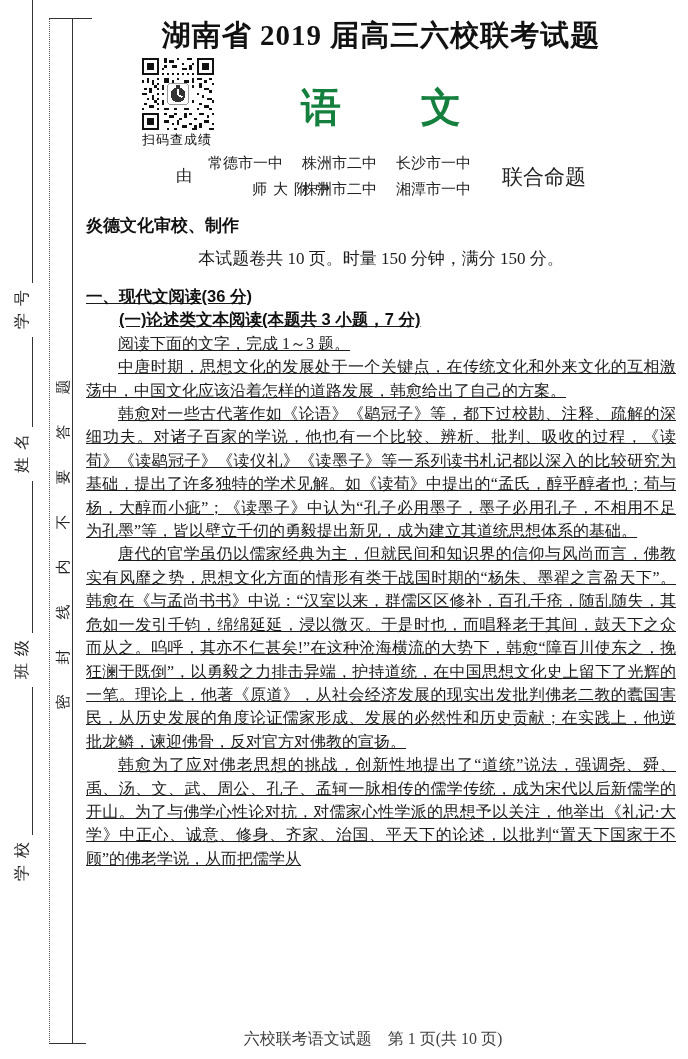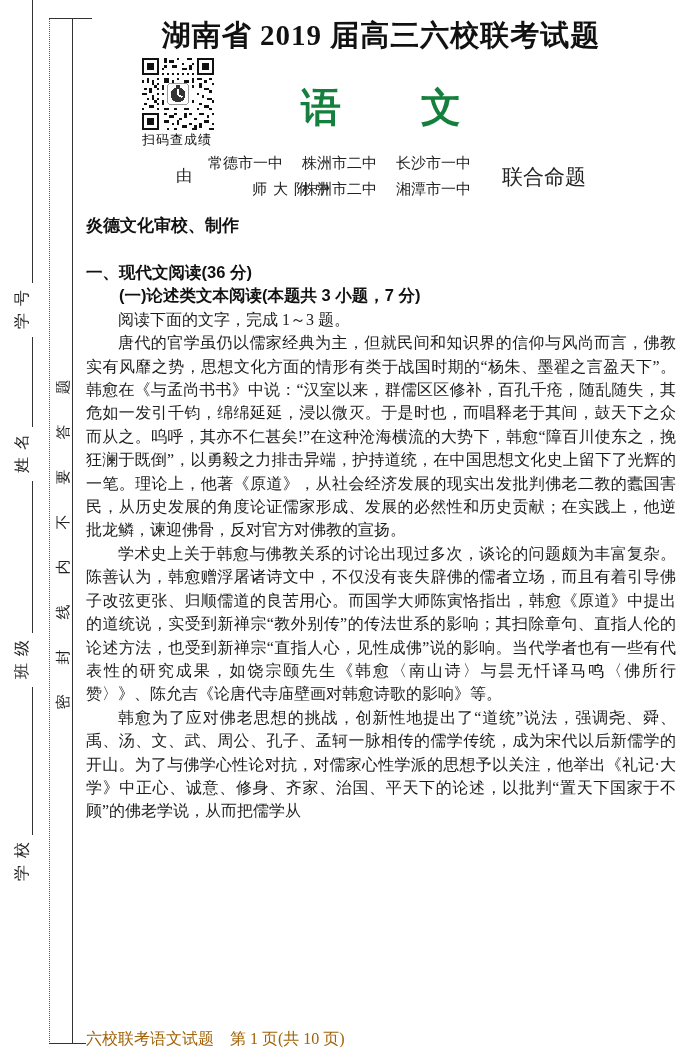--- a/index.html
+++ b/index.html
@@ -92,32 +92,32 @@
   .schools-grid .just { text-align: justify; text-align-last: justify; display: inline-block; width: 78px; margin-left: 44px; }
   .joint { margin-left: 28px; font-size: 21px; }
 
   .producer {
     margin-top: 15px; text-align: left;
     font-family: "Liberation Sans", "DejaVu Sans", sans-serif;
     font-weight: 700; font-size: 17px; color: #111;
   }
   .exam-info { margin-top: 10px; text-align: center; font-size: 17px; }
 
-  .passage { margin-top: 24px; font-size: 16px; line-height: 23.4px; text-align: justify; }
+  .passage { margin-top: 15px; font-size: 16px; line-height: 23.4px; text-align: justify; text-decoration: underline; }
   .h-sec, .h-sub {
     font-family: "Liberation Sans", "DejaVu Sans", sans-serif;
     font-weight: 700; font-size: 16.5px; color: #111;
   }
   .h-sub { text-indent: 2em; }
   .instr { text-indent: 2em; }
   .para { text-indent: 2em; }
 
   .footer {
     position: absolute; left: 86px; right: 28px; bottom: 9px;
-    text-align: left; font-size: 16px; color: #a16207; background: #fff;
+    text-align: center; font-size: 16px; color: #404040; background: #fff;
   }
 </style>
 </head>
 <body>
 
 <div class="page">
 
   <div class="v-fields">
     <span class="field">
       <span class="flabel">学校</span>
@@ -188,25 +188,27 @@
         <span>株洲市二中</span>
         <span>长沙市一中</span>
         <span class="just">师大附中</span>
         <span>株洲市二中</span>
         <span>湘潭市一中</span>
       </div>
       <span class="joint">联合命题</span>
     </div>
 
     <div class="producer">炎德文化审校、制作</div>
+    <div class="exam-info">本试题卷共 10 页。时量 150 分钟，满分 150 分。</div>
 
     <div class="passage">
       <div class="h-sec">一、现代文阅读(36 分)</div>
       <div class="h-sub">(一)论述类文本阅读(本题共 3 小题，7 分)</div>
       <p class="instr">阅读下面的文字，完成 1～3 题。</p>
+      <p class="para">中唐时期，思想文化的发展处于一个关键点，在传统文化和外来文化的互相激荡中，中国文化应该沿着怎样的道路发展，韩愈给出了自己的方案。</p>
+      <p class="para">韩愈对一些古代著作如《论语》《鹖冠子》等，都下过校勘、注释、疏解的深细功夫。对诸子百家的学说，他也有一个比较、辨析、批判、吸收的过程，《读荀》《读鹖冠子》《读仪礼》《读墨子》等一系列读书札记都以深入的比较研究为基础，提出了许多独特的学术见解。如《读荀》中提出的“孟氏，醇乎醇者也；荀与杨，大醇而小疵”；《读墨子》中认为“孔子必用墨子，墨子必用孔子，不相用不足为孔墨”等，皆以壁立千仞的勇毅提出新见，成为建立其道统思想体系的基础。</p>
       <p class="para">唐代的官学虽仍以儒家经典为主，但就民间和知识界的信仰与风尚而言，佛教实有风靡之势，思想文化方面的情形有类于战国时期的“杨朱、墨翟之言盈天下”。韩愈在《与孟尚书书》中说：“汉室以来，群儒区区修补，百孔千疮，随乱随失，其危如一发引千钧，绵绵延延，浸以微灭。于是时也，而唱释老于其间，鼓天下之众而从之。呜呼，其亦不仁甚矣!”在这种沧海横流的大势下，韩愈“障百川使东之，挽狂澜于既倒”，以勇毅之力排击异端，护持道统，在中国思想文化史上留下了光辉的一笔。理论上，他著《原道》，从社会经济发展的现实出发批判佛老二教的蠹国害民，从历史发展的角度论证儒家形成、发展的必然性和历史贡献；在实践上，他逆批龙鳞，谏迎佛骨，反对官方对佛教的宣扬。</p>
-      <p class="para">学术史上关于韩愈与佛教关系的讨论出现过多次，谈论的问题颇为丰富复杂。陈善认为，韩愈赠浮屠诸诗文中，不仅没有丧失辟佛的儒者立场，而且有着引导佛子改弦更张、归顺儒道的良苦用心。而国学大师陈寅恪指出，韩愈《原道》中提出的道统说，实受到新禅宗“教外别传”的传法世系的影响；其扫除章句、直指人伦的论述方法，也受到新禅宗“直指人心，见性成佛”说的影响。当代学者也有一些有代表性的研究成果，如饶宗颐先生《韩愈〈南山诗〉与昙无忏译马鸣〈佛所行赞〉》、陈允吉《论唐代寺庙壁画对韩愈诗歌的影响》等。</p>
       <p class="para">韩愈为了应对佛老思想的挑战，创新性地提出了“道统”说法，强调尧、舜、禹、汤、文、武、周公、孔子、孟轲一脉相传的儒学传统，成为宋代以后新儒学的开山。为了与佛学心性论对抗，对儒家心性学派的思想予以关注，他举出《礼记·大学》中正心、诚意、修身、齐家、治国、平天下的论述，以批判“置天下国家于不顾”的佛老学说，从而把儒学从</p>
     </div>
   </div>
 
   <div class="footer">六校联考语文试题　第 1 页(共 10 页)</div>
 </div>
 
 </body></html>

